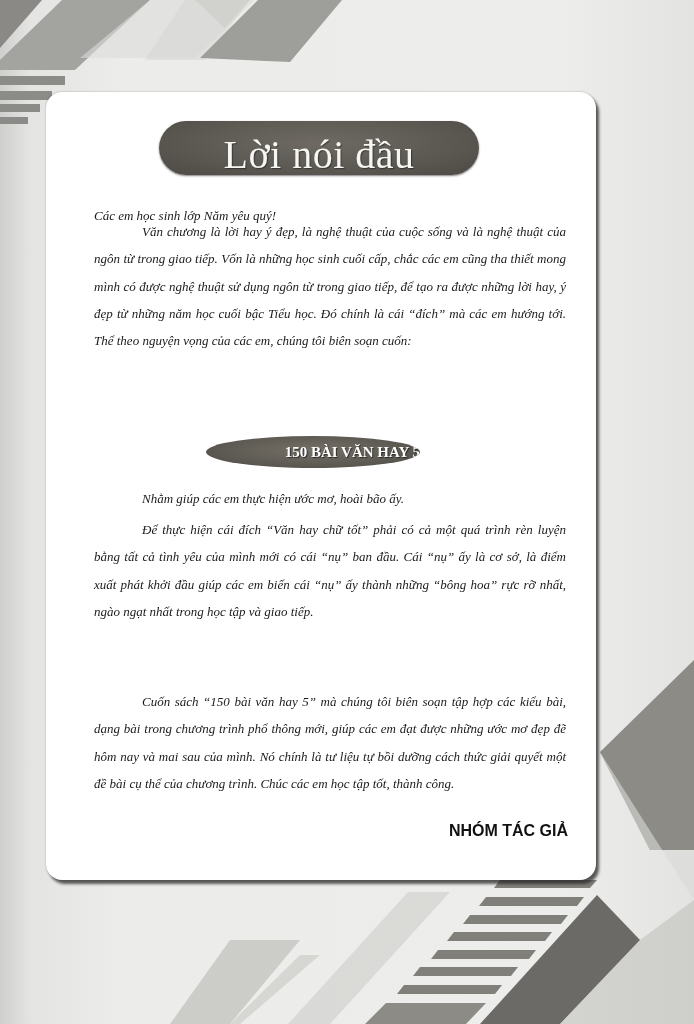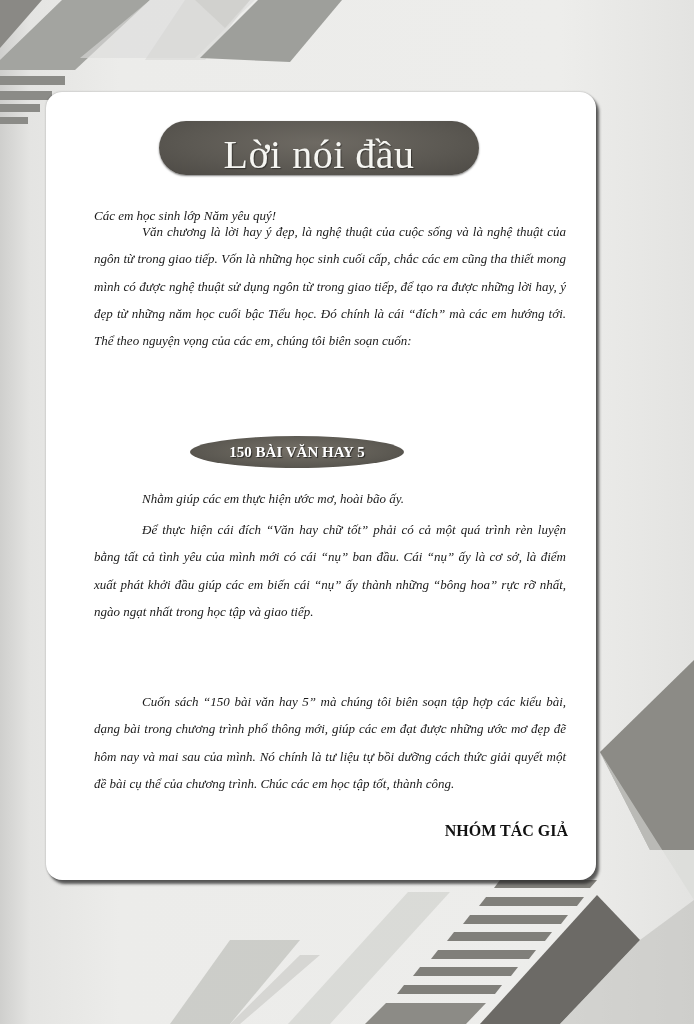--- a/index.html
+++ b/index.html
@@ -28,35 +28,35 @@
   }
   .text {
     position:absolute; left:48px; width:472px;
     font-style:italic; font-size:13px; line-height:27.3px; color:#1a1a1a;
     text-align:justify;
   }
   .p-indent { text-indent:48px; }
   .greeting { top:110px; }
   .para1 { top:126px; }
   .sub-pill {
-    position:absolute; left:144px; top:344px; width:214px; height:32px;
+    position:absolute; left:160px; top:344px; width:214px; height:32px;
     background: radial-gradient(ellipse at 50% 45%, #757067 0%, #5d5a53 60%, #4b4843 100%);
     clip-path: ellipse(50% 50% at 50% 50%);
-    display:flex; align-items:center; justify-content:center;
+    display:flex; align-items:center; justify-content:flex-end;
   }
   .sub-pill span {
     color:#ffffff; font-weight:bold; font-size:15px; font-family:"Liberation Serif", serif;
     text-shadow: 1px 1px 1px rgba(0,0,0,0.6);
   }
   .para2 { top:393px; }
   .para3 { top:424px; }
   .para4 { top:596px; }
   .signature {
     position:absolute; right:28px; top:730px;
-    font-weight:bold; font-size:16px; color:#111; font-family:Liberation Serif, serif;
+    font-weight:bold; font-size:16px; color:#111; font-family:Liberation Sans, sans-serif;
   }
 </style>
 </head>
 <body>
 
 <svg class="bg" viewBox="0 0 694 1024" xmlns="http://www.w3.org/2000/svg">
 
   <polygon points="0,0 42,0 0,48" fill="#8a8985"></polygon>
   <polygon points="62,0 150,0 75,70 0,70 0,60" fill="#a3a4a0"></polygon>
   <polygon points="150,0 255,0 195,58 80,58" fill="#dcdcda" opacity="0.6"></polygon>

